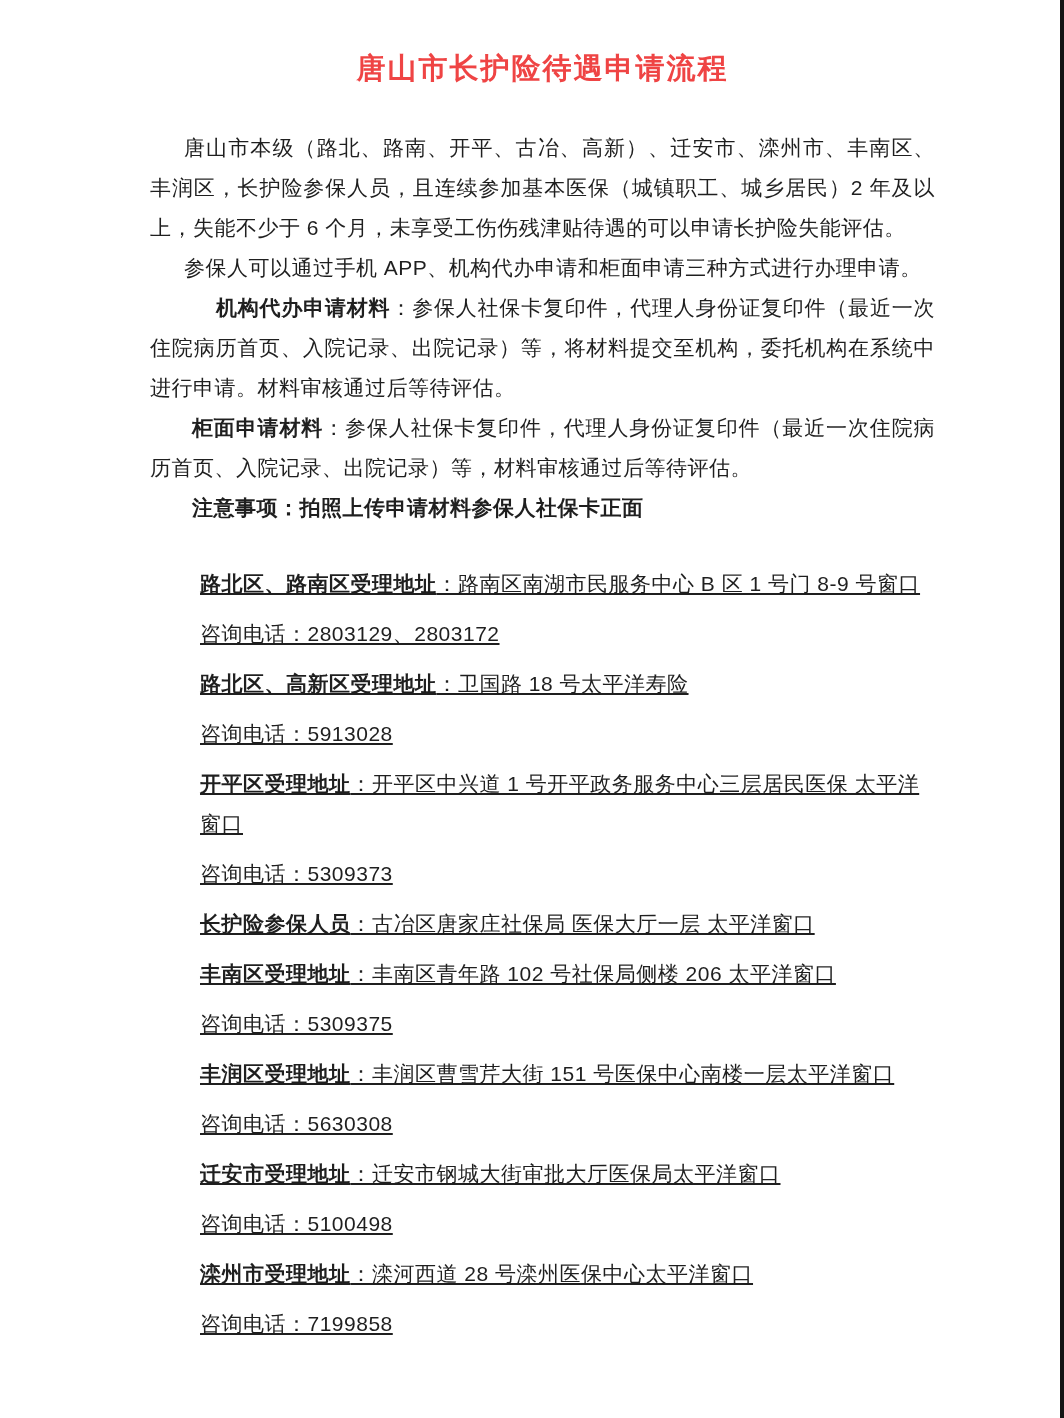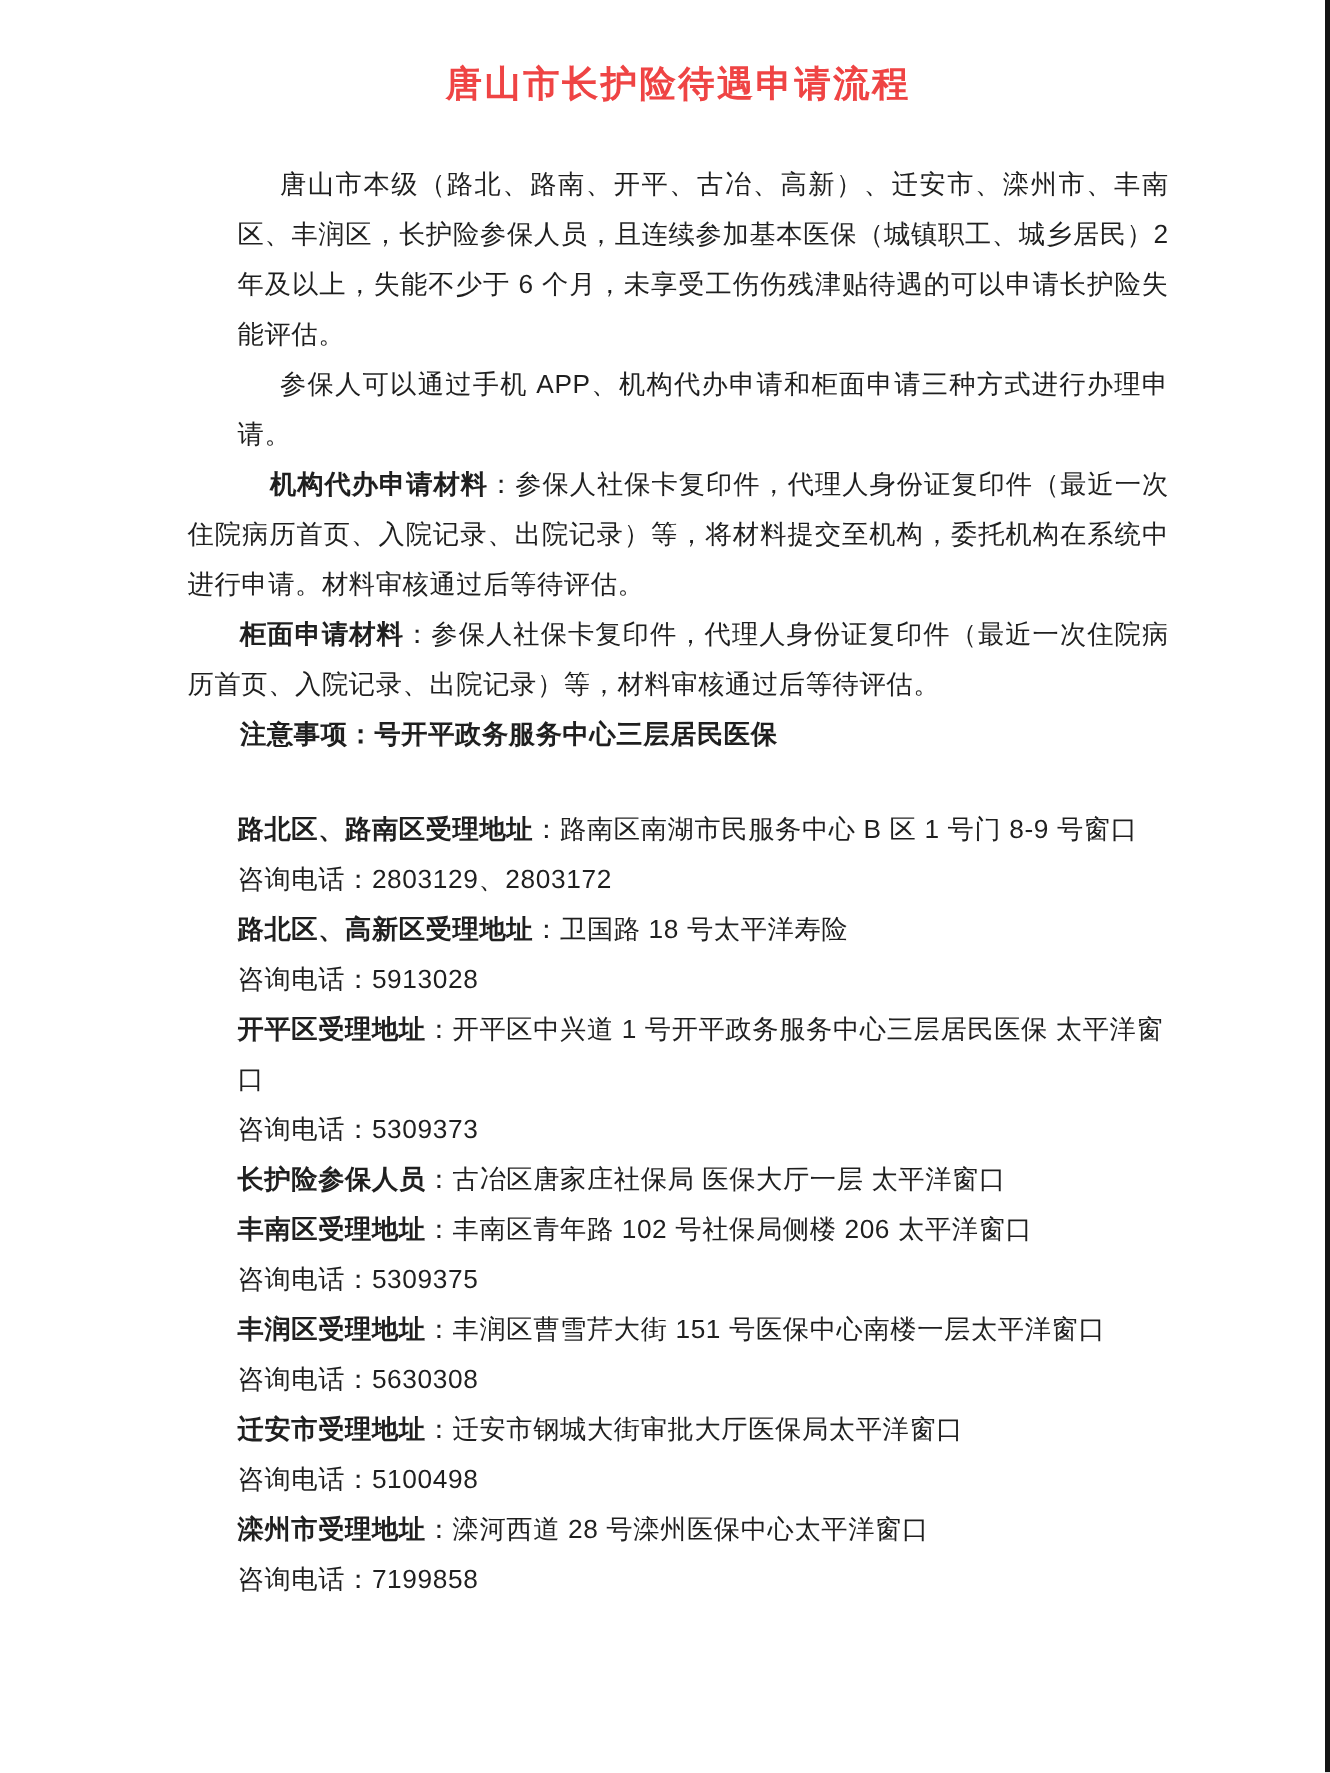--- a/index.html
+++ b/index.html
@@ -39,33 +39,34 @@
     color: #ef4444;
   }
   .para {
     margin: 0;
     font-size: 21px;
     line-height: 40px;
     text-align: justify;
     letter-spacing: 0.5px;
   }
   .para .lead-label { font-weight: 700; }
-  .indent-1 { text-indent: 34px; margin-left: 40px; }   
+  .indent-1 { text-indent: 34px; }   
   .indent-2 { text-indent: 66px; }   
   .indent-3 { text-indent: 42px; }   
   .note { font-weight: 700; }
   .locations {
     margin-top: 36px;
     margin-left: 40px; 
   }
   .loc-line {
-    margin: 0;
+    margin: 10px;
     font-size: 21px;
     line-height: 40px;
     letter-spacing: 0.5px;
+    text-decoration: underline;
   }
   .loc-label { font-weight: 700; }
 </style>
 </head>
 <body>
 
 <div class="page">
 
   <div class="content">
 
@@ -73,21 +74,21 @@
 
     <p class="para indent-1"><span>唐山市本级（路北、路南、开平、古冶、高新）、迁安市、滦州市、丰南区、丰润区，长护险参保人员，且连续参加基本医保（城镇职工、城乡居民）2 年及以上，失能不少于 6 个月，未享受工伤伤残津贴待遇的可以申请长护险失能评估。</span></p>
 
     <p class="para indent-1"><span>参保人可以通过手机 APP、机构代办申请和柜面申请三种方式进行办理申请。</span></p>
 
 
     <p class="para indent-2"><b class="lead-label">机构代办申请材料</b><span>：参保人社保卡复印件，代理人身份证复印件（最近一次住院病历首页、入院记录、出院记录）等，将材料提交至机构，委托机构在系统中进行申请。材料审核通过后等待评估。</span></p>
 
     <p class="para indent-3"><b class="lead-label">柜面申请材料</b><span>：参保人社保卡复印件，代理人身份证复印件（最近一次住院病历首页、入院记录、出院记录）等，材料审核通过后等待评估。</span></p>
 
-    <p class="para indent-3 note"><b class="lead-label">注意事项：号开平政务服务中心三层居民医保</b></p>
+    <p class="para indent-3 note"><b class="lead-label">注意事项：拍照上传申请材料参保人社保卡正面</b></p>
 
     <div class="locations">
 
       <div class="location">
         <p class="loc-line"><b class="loc-label">路北区、路南区受理地址</b><span>：路南区南湖市民服务中心 B 区 1 号门 8-9 号窗口</span></p>
         <p class="loc-line">咨询电话：2803129、2803172</p>
       </div>
 
       <div class="location">
         <p class="loc-line"><b class="loc-label">路北区、高新区受理地址</b><span>：卫国路 18 号太平洋寿险</span></p>

